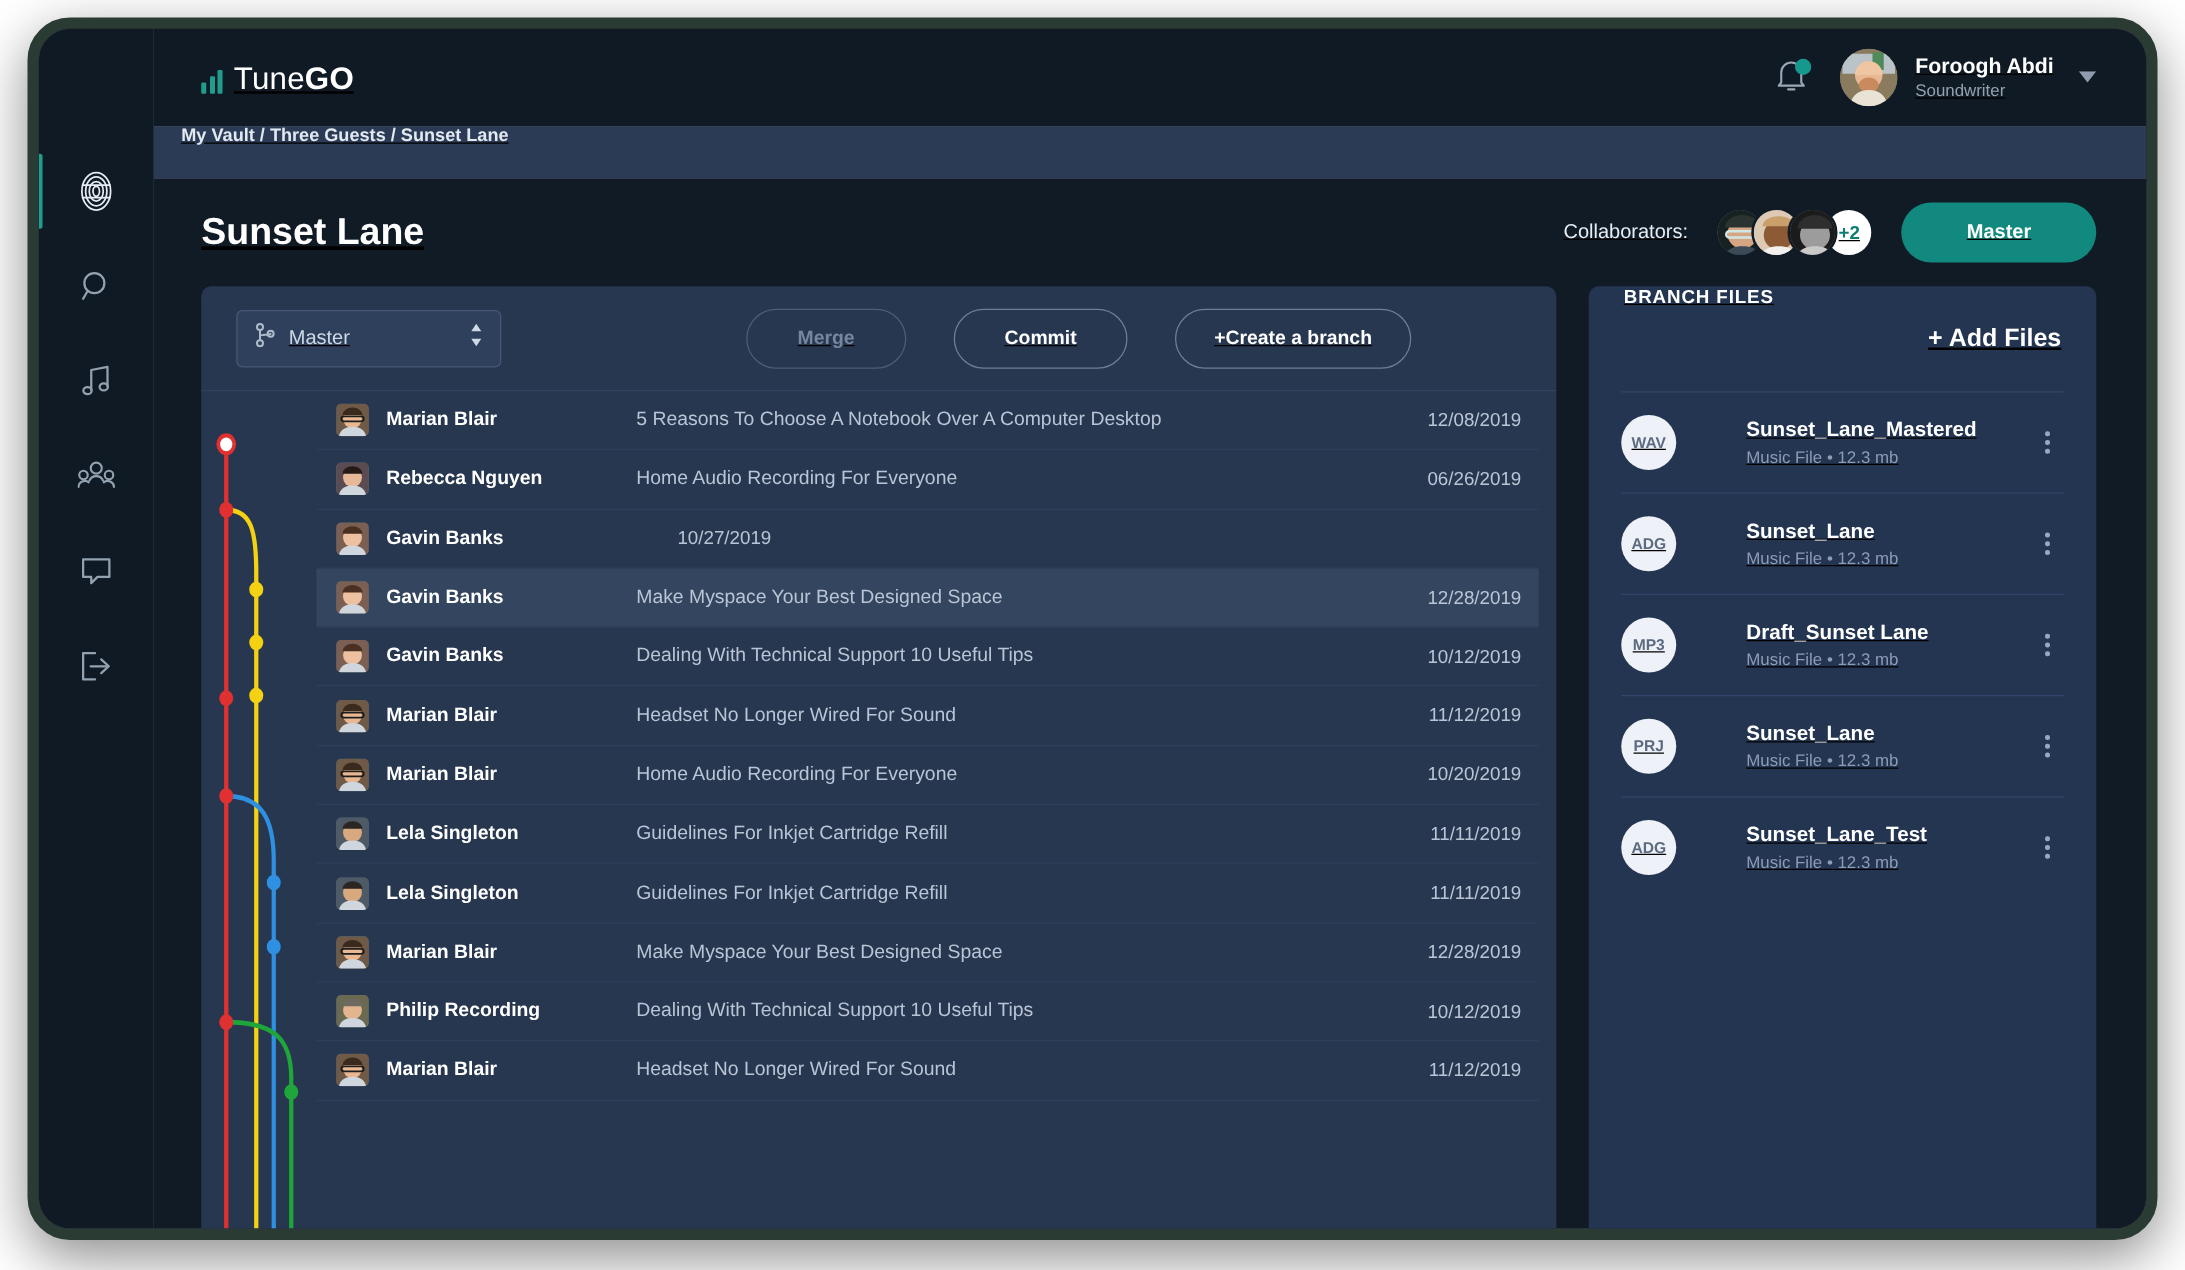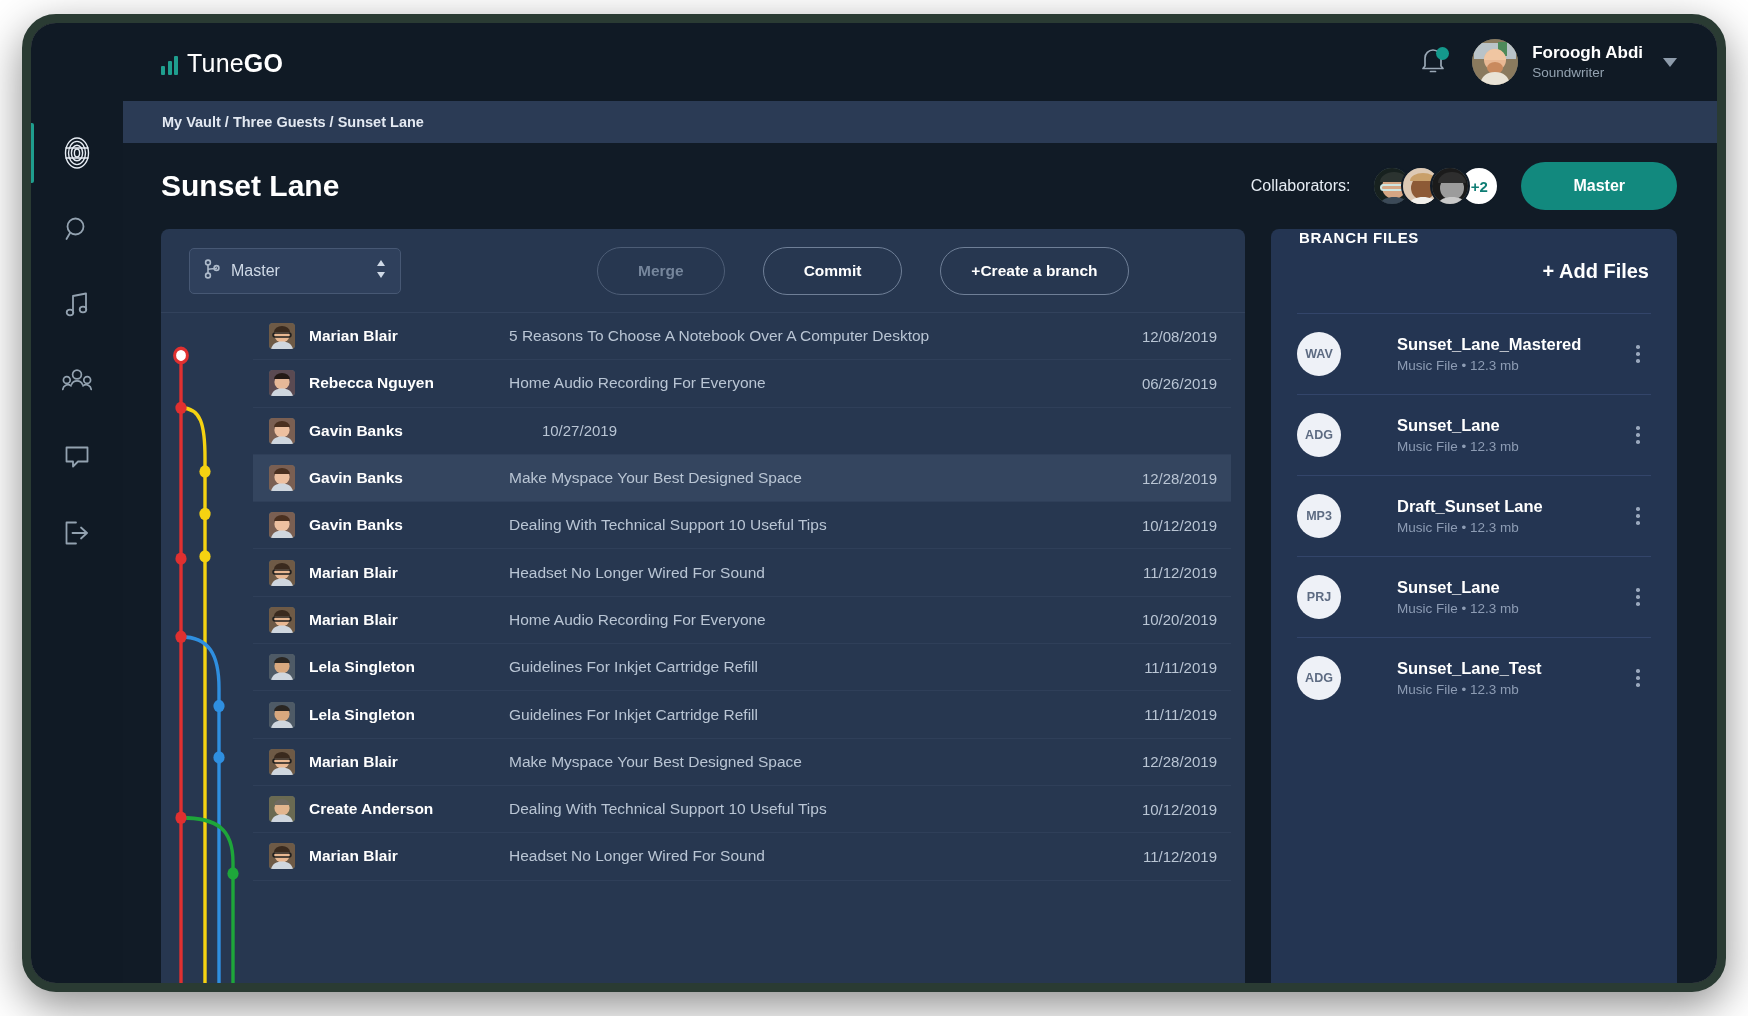--- a/index.html
+++ b/index.html
@@ -24,20 +24,21 @@
     border: 9px solid #2a3b33;
     box-shadow: 0 14px 44px rgba(0,0,0,0.45);
     overflow: hidden;
   }
 
   #app-shell {
     position: absolute;
     inset: 0;
     display: flex;
     background: #737373;
+    text-decoration: underline;
   }
 
   
   #sidebar {
     width: 92px;
     flex: 0 0 92px;
     background: #101a25;
     position: relative;
     padding-top: 92px;
   }
@@ -123,22 +124,22 @@
   #user-name { font-size: 17px; font-weight: 700; color: #ffffff; }
   #user-role { font-size: 13.5px; color: #93a2b0; margin-top: 2px; }
   #user-caret { margin-left: 6px; }
 
   
   #breadcrumb-bar {
     height: 42px;
     flex: 0 0 42px;
     background: #2b3b55;
     display: flex;
-    align-items: center;
-    padding-left: 39px;
+    align-items: flex-start;
+    padding-left: 22px;
   }
   #breadcrumb { font-size: 14.5px; font-weight: 700; color: #e3e9f2; }
 
   
   #page-body {
     flex: 1 1 auto;
     background: #111b26;
     padding: 0 40px 0 38px;
     min-height: 0;
     display: flex;
@@ -652,21 +653,21 @@
                     <span class="c-msg">Make Myspace Your Best Designed Space</span>
                     <span class="c-date">12/28/2019</span>
                   </div>
                   <div class="commit-row">
                     <span class="avatar"><svg width="26" height="26" viewBox="0 0 26 26">
                         <rect width="26" height="26" fill="#6a6a52"></rect>
                         <circle cx="13" cy="12" r="7.6" fill="#e2b58e"></circle>
                         <path d="M5 9a8 6 0 0 1 16 0z" fill="#6e6a60"></path>
                         <path d="M2 26c1.4-5.4 5.4-7.6 11-7.6S22.6 20.6 24 26z" fill="#cfd6de"></path>
                       </svg></span>
-                    <span class="c-author">Create Anderson</span>
+                    <span class="c-author">Philip Recording</span>
                     <span class="c-msg">Dealing With Technical Support 10 Useful Tips</span>
                     <span class="c-date">10/12/2019</span>
                   </div>
                   <div class="commit-row">
                     <span class="avatar"><svg width="26" height="26" viewBox="0 0 26 26">
                         <rect width="26" height="26" fill="#6e5a46"></rect>
                         <circle cx="13" cy="12" r="7.6" fill="#e9b892"></circle>
                         <path d="M5 9a8 6 0 0 1 16 0z" fill="#3a2a1e"></path>
                         <rect x="4" y="10" width="18" height="4" rx="2" fill="none" stroke="#1d1d1d" stroke-width="1.4"></rect>
                         <path d="M2 26c1.4-5.4 5.4-7.6 11-7.6S22.6 20.6 24 26z" fill="#cfd6de"></path>

